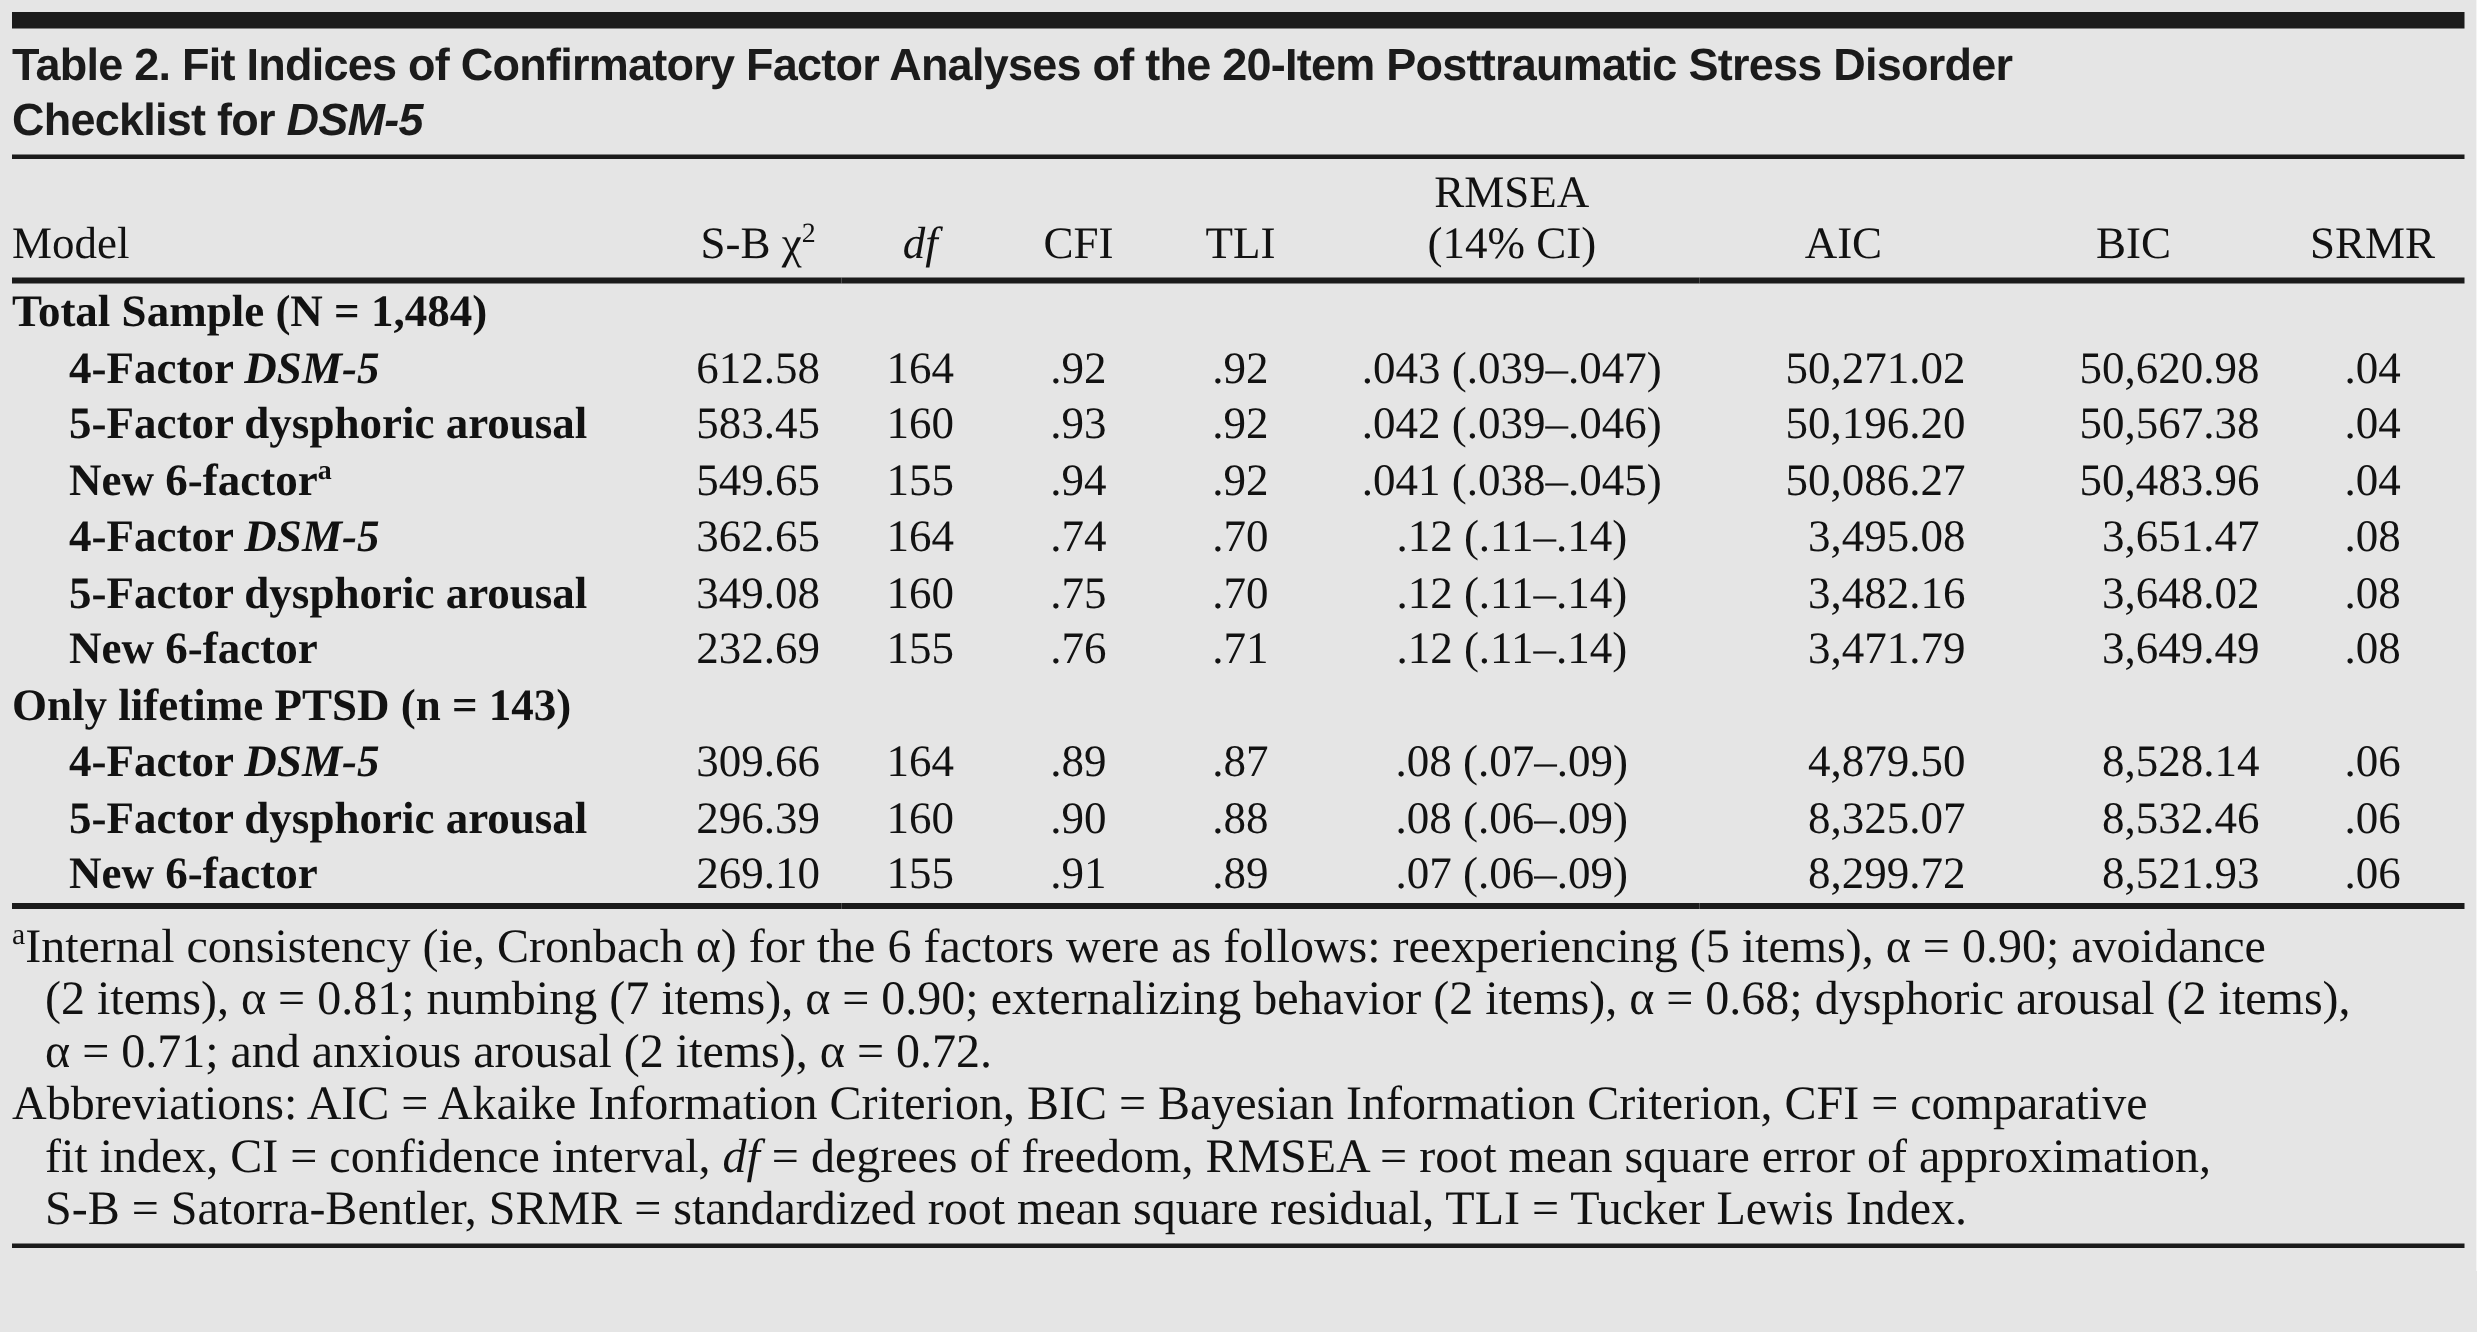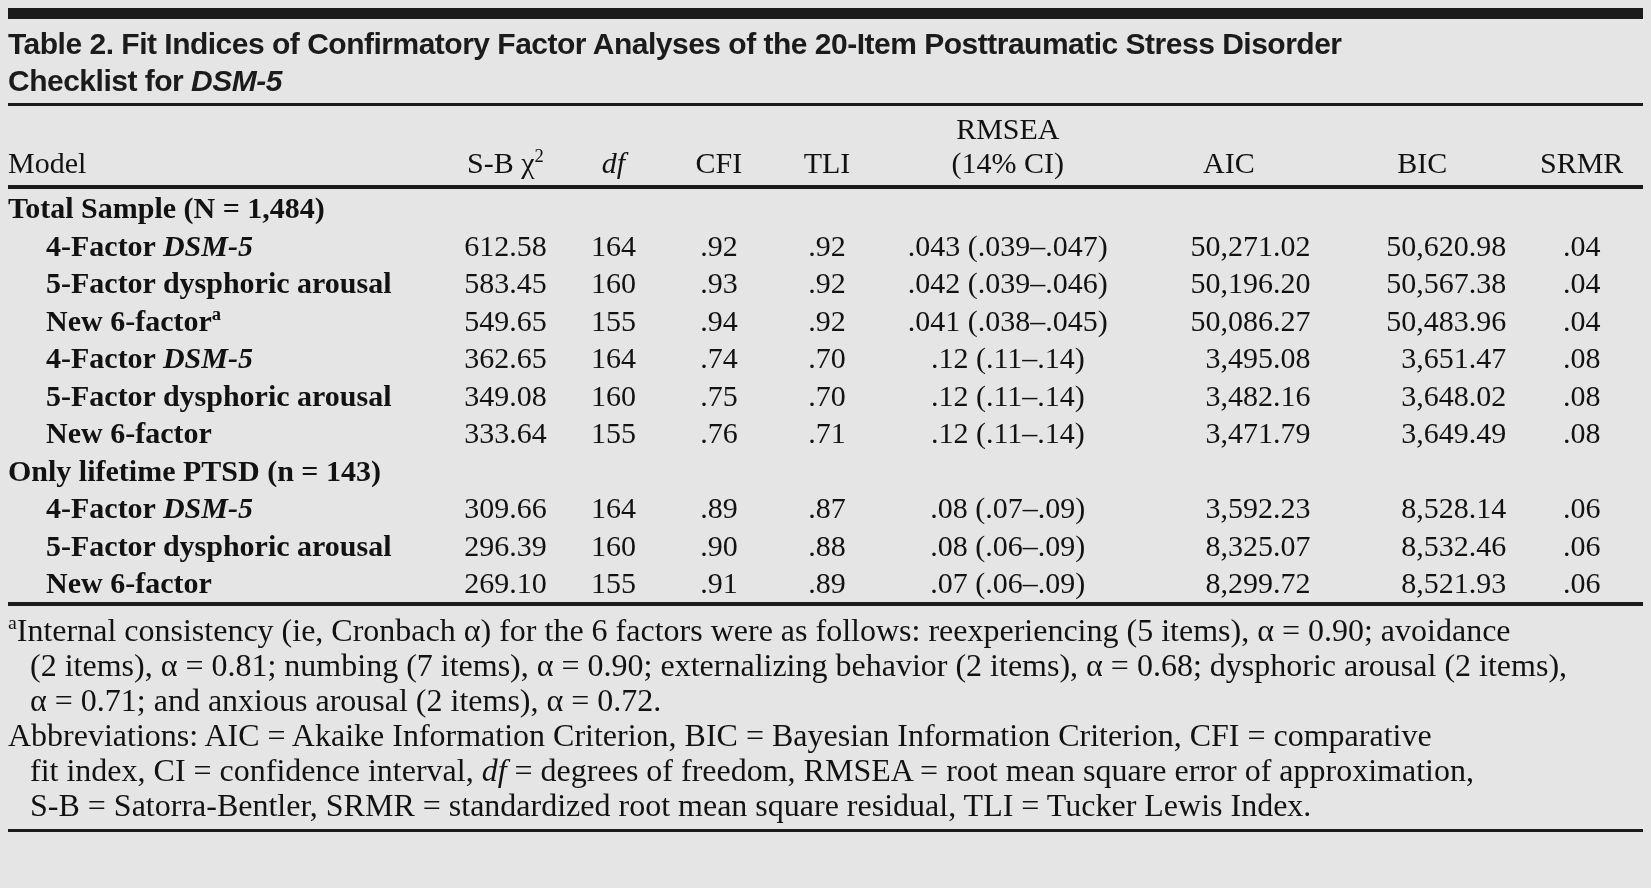--- a/index.html
+++ b/index.html
@@ -159,40 +159,40 @@
         <td>160</td>
         <td>.75</td>
         <td>.70</td>
         <td>.12 (.11–.14)</td>
         <td class="num-r">3,482.16</td>
         <td class="num-r">3,648.02</td>
         <td>.08</td>
       </tr>
       <tr class="datarow">
         <td class="model"><span>New 6-factor</span><span class="ital"></span><sup class="supsc"></sup></td>
-        <td>333.64</td>
+        <td>232.69</td>
         <td>155</td>
         <td>.76</td>
         <td>.71</td>
         <td>.12 (.11–.14)</td>
         <td class="num-r">3,471.79</td>
         <td class="num-r">3,649.49</td>
         <td>.08</td>
       </tr>
       <tr class="sectionrow">
         <td class="model" colspan="9">Only lifetime PTSD (n = 143)</td>
       </tr>
       <tr class="datarow">
         <td class="model"><span>4-Factor </span><span class="ital">DSM-5</span><sup class="supsc"></sup></td>
         <td>309.66</td>
         <td>164</td>
         <td>.89</td>
         <td>.87</td>
         <td>.08 (.07–.09)</td>
-        <td class="num-r">3,592.23</td>
+        <td class="num-r">4,879.50</td>
         <td class="num-r">8,528.14</td>
         <td>.06</td>
       </tr>
       <tr class="datarow">
         <td class="model"><span>5-Factor dysphoric arousal</span><span class="ital"></span><sup class="supsc"></sup></td>
         <td>296.39</td>
         <td>160</td>
         <td>.90</td>
         <td>.88</td>
         <td>.08 (.06–.09)</td>

